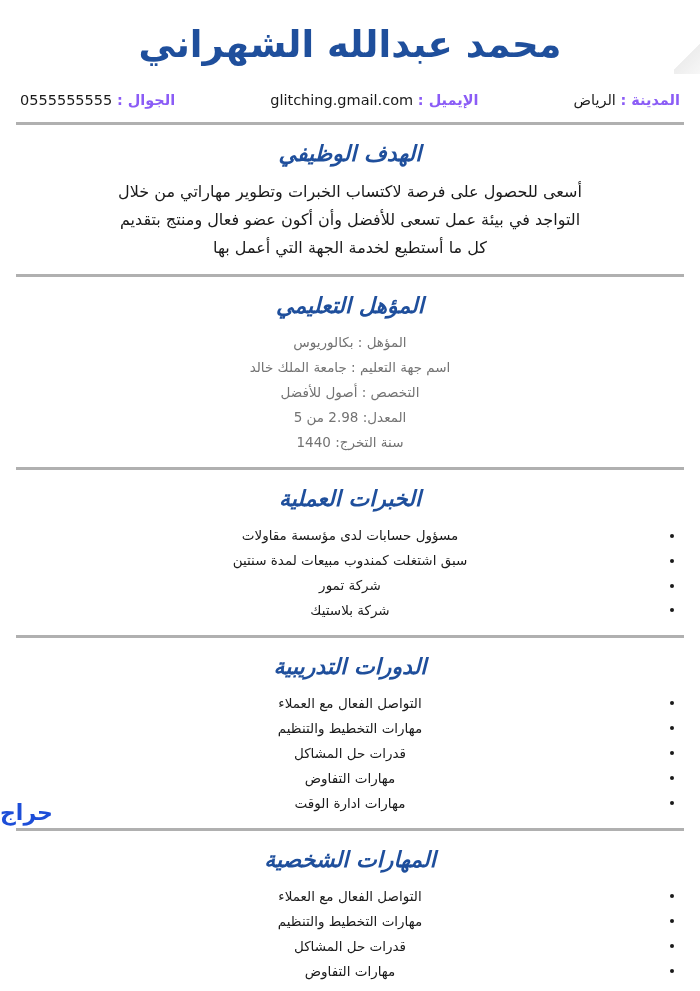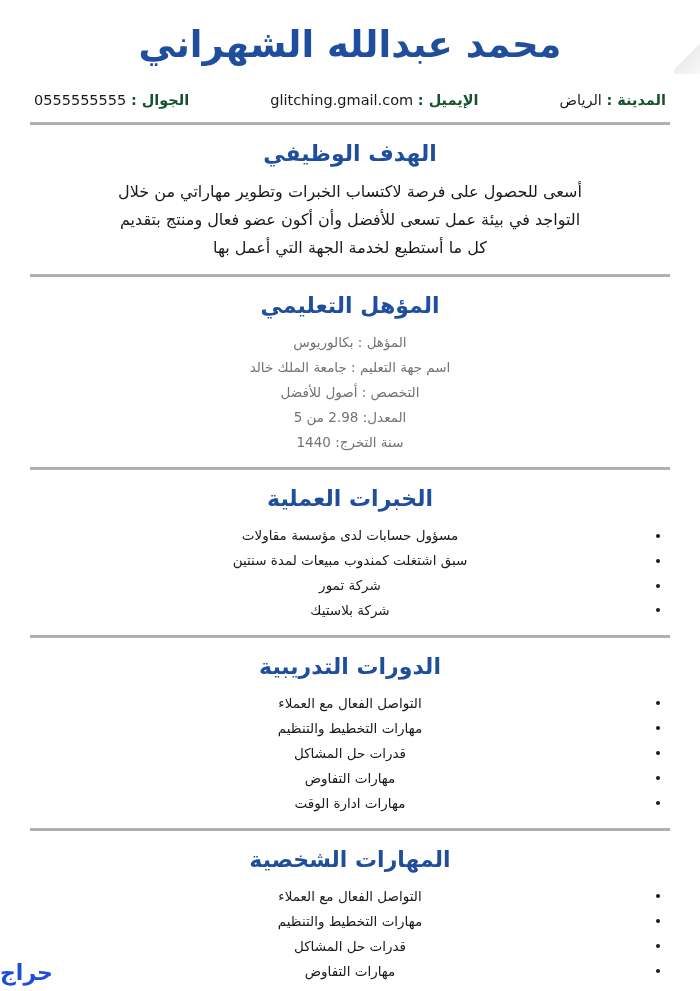--- a/index.html
+++ b/index.html
@@ -10,24 +10,24 @@
     width: 700px;
     height: 991px;
     background: #ffffff;
     font-family: "DejaVu Sans", "Liberation Sans", sans-serif;
     color: #222;
     overflow: hidden;
   }
   .page {
     position: relative;
     width: 700px;
-    height: 991px;
+    height: 831px;
     background: #ffffff;
     box-sizing: border-box;
-    padding: 0 30px;
+    padding: 0 16px;
     border-radius: 8px;
   }
 
   
   .name-wrap {
     padding-top: 22px;
     padding-bottom: 10px;
     text-align: center;
   }
   .name {
@@ -49,21 +49,21 @@
     font-size: 14.5px;
     padding: 14px 4px 14px 4px;
     border-bottom: 3px solid #b0b0b0;
   }
   .contact-item {
     white-space: nowrap;
     color: #1a1a1a;
   }
   .contact-item .lbl {
     font-weight: bold;
-    color: #14532d;
+    color: #8b5cf6;
   }
   .contact-item .val {
     font-weight: normal;
     color: #1a1a1a;
   }
   .contact-item .val.ltr {
     direction: ltr;
     unicode-bidi: embed;
     display: inline-block;
   }
@@ -76,20 +76,21 @@
   }
   .section:last-of-type {
     border-bottom: none;
   }
   .section-title {
     text-align: center;
     color: #1f4f9c;
     font-weight: bold;
     font-size: 22px;
     margin: 4px 0 12px 0;
+    font-style: italic;
   }
   .para {
     text-align: center;
     font-size: 16px;
     line-height: 1.75;
     color: #1a1a1a;
     margin: 0 auto;
     max-width: 520px;
   }
   .lines {

